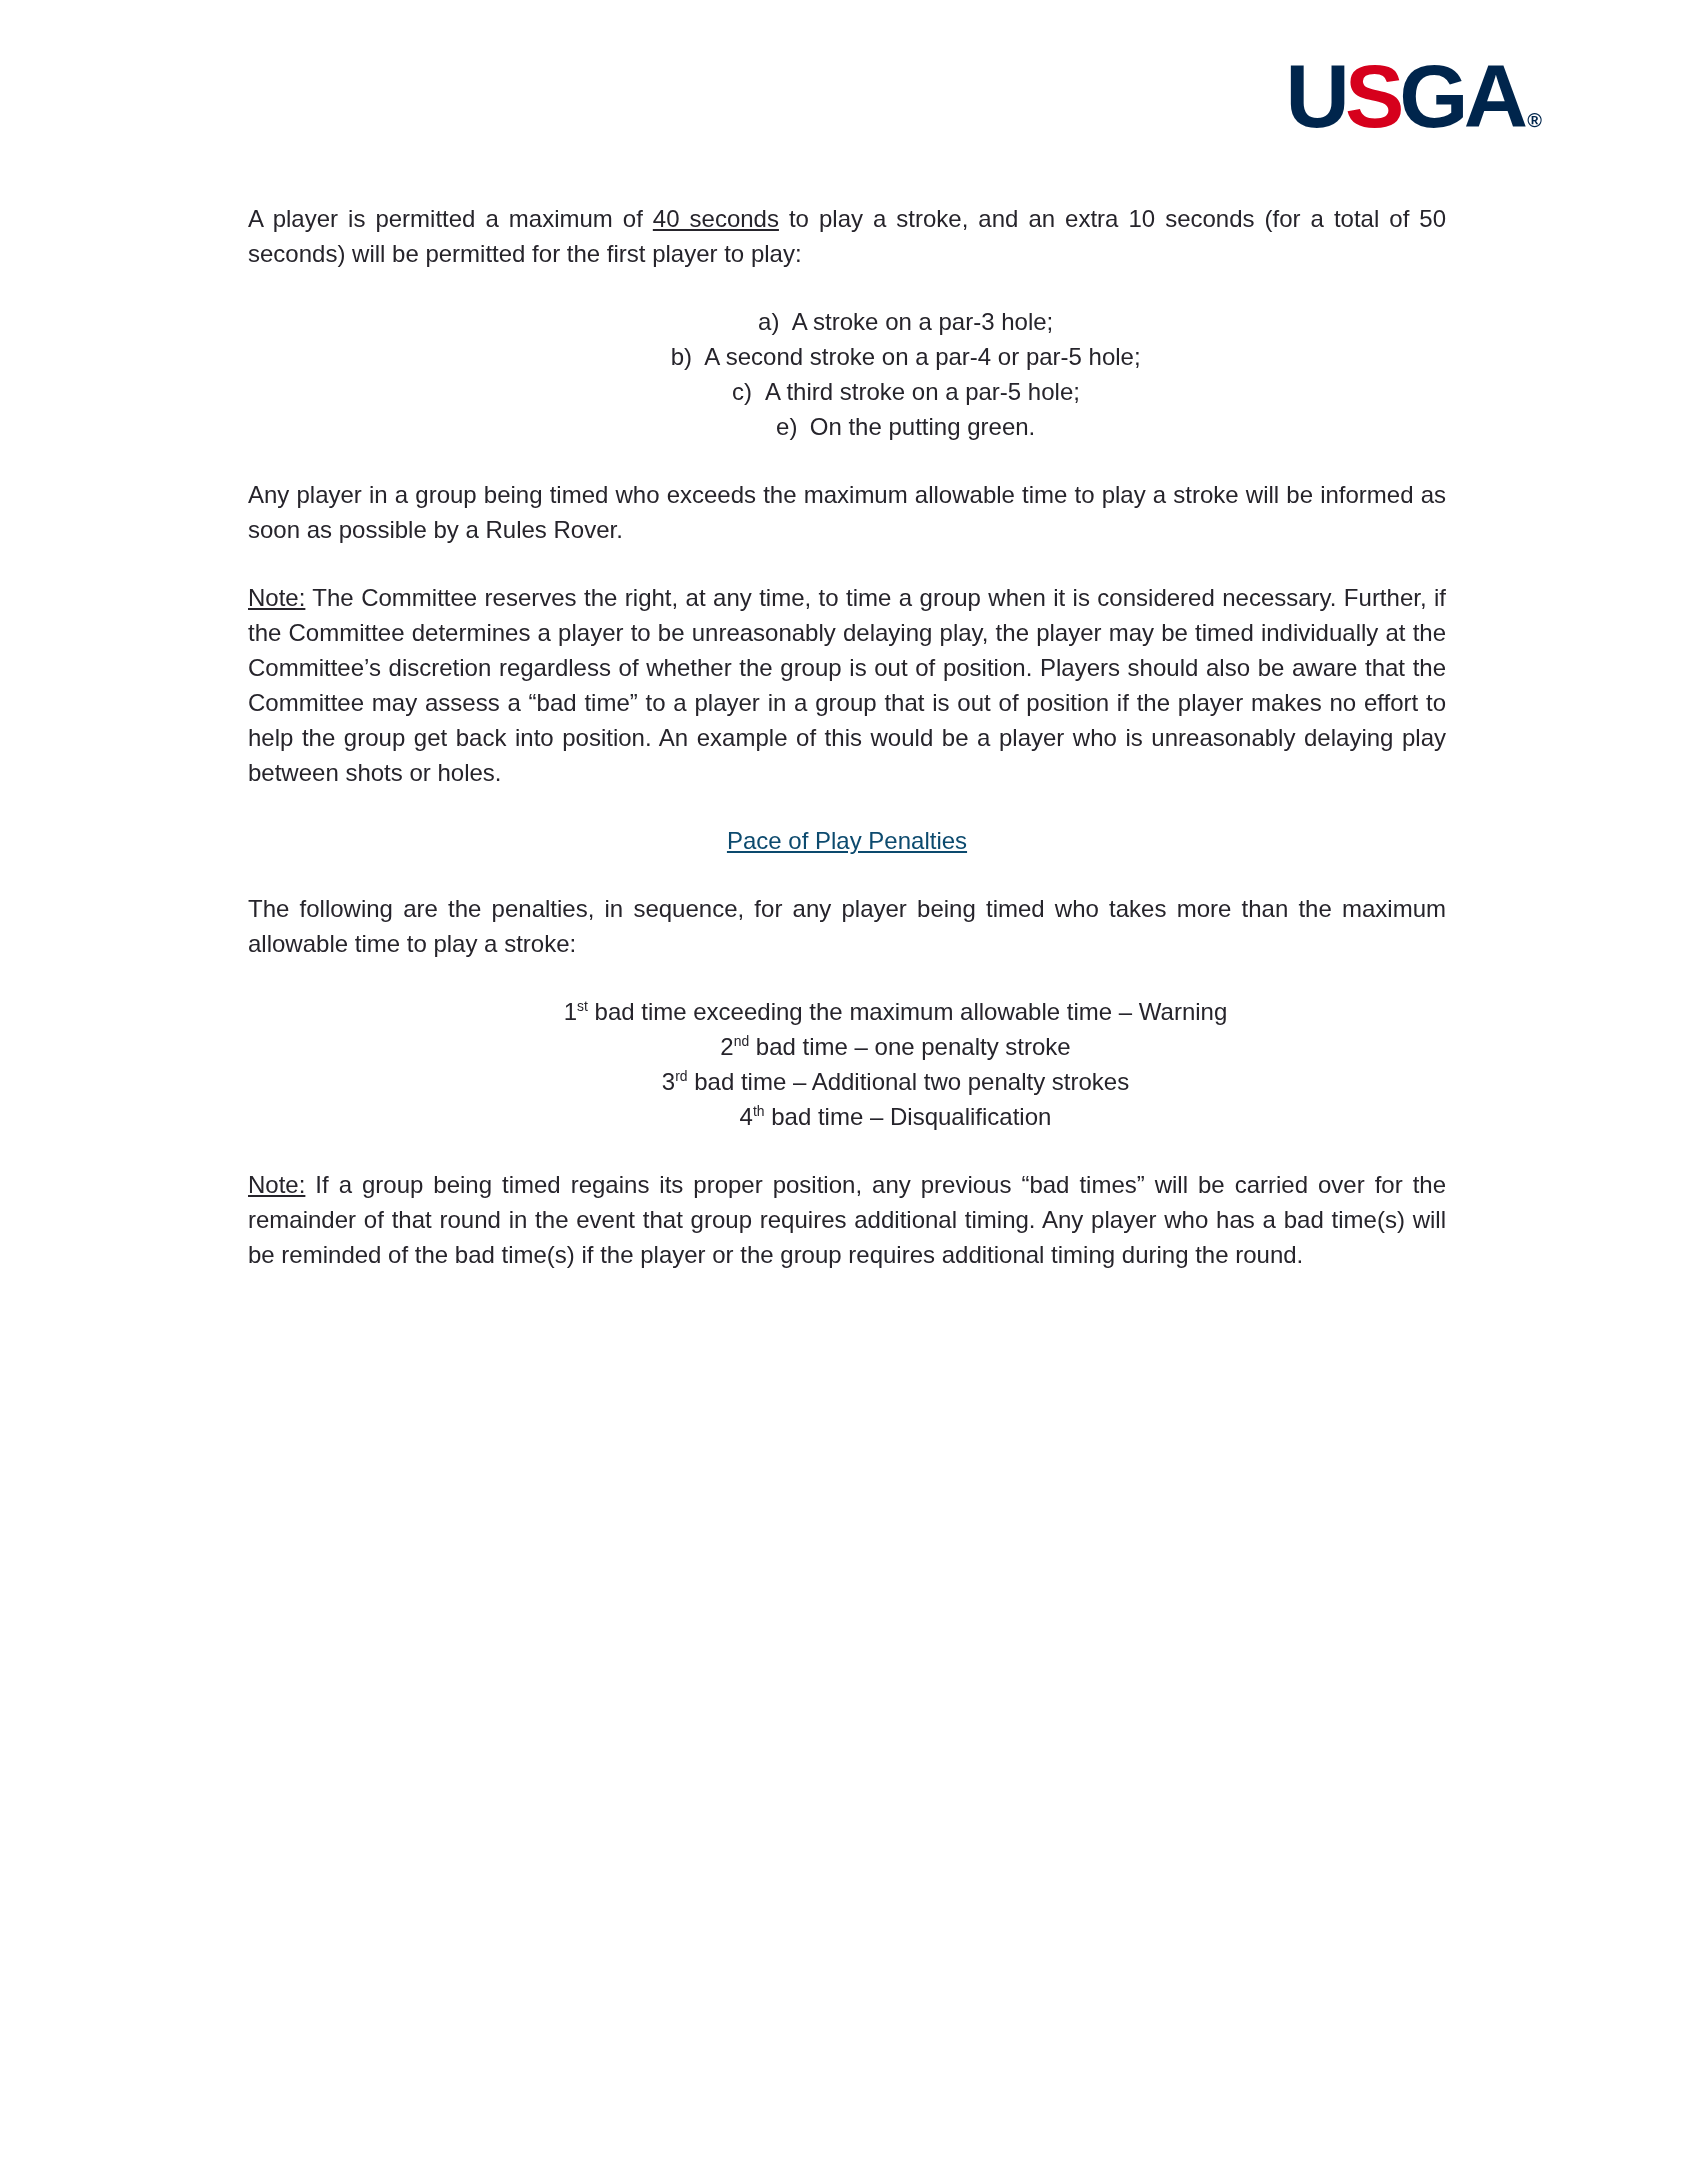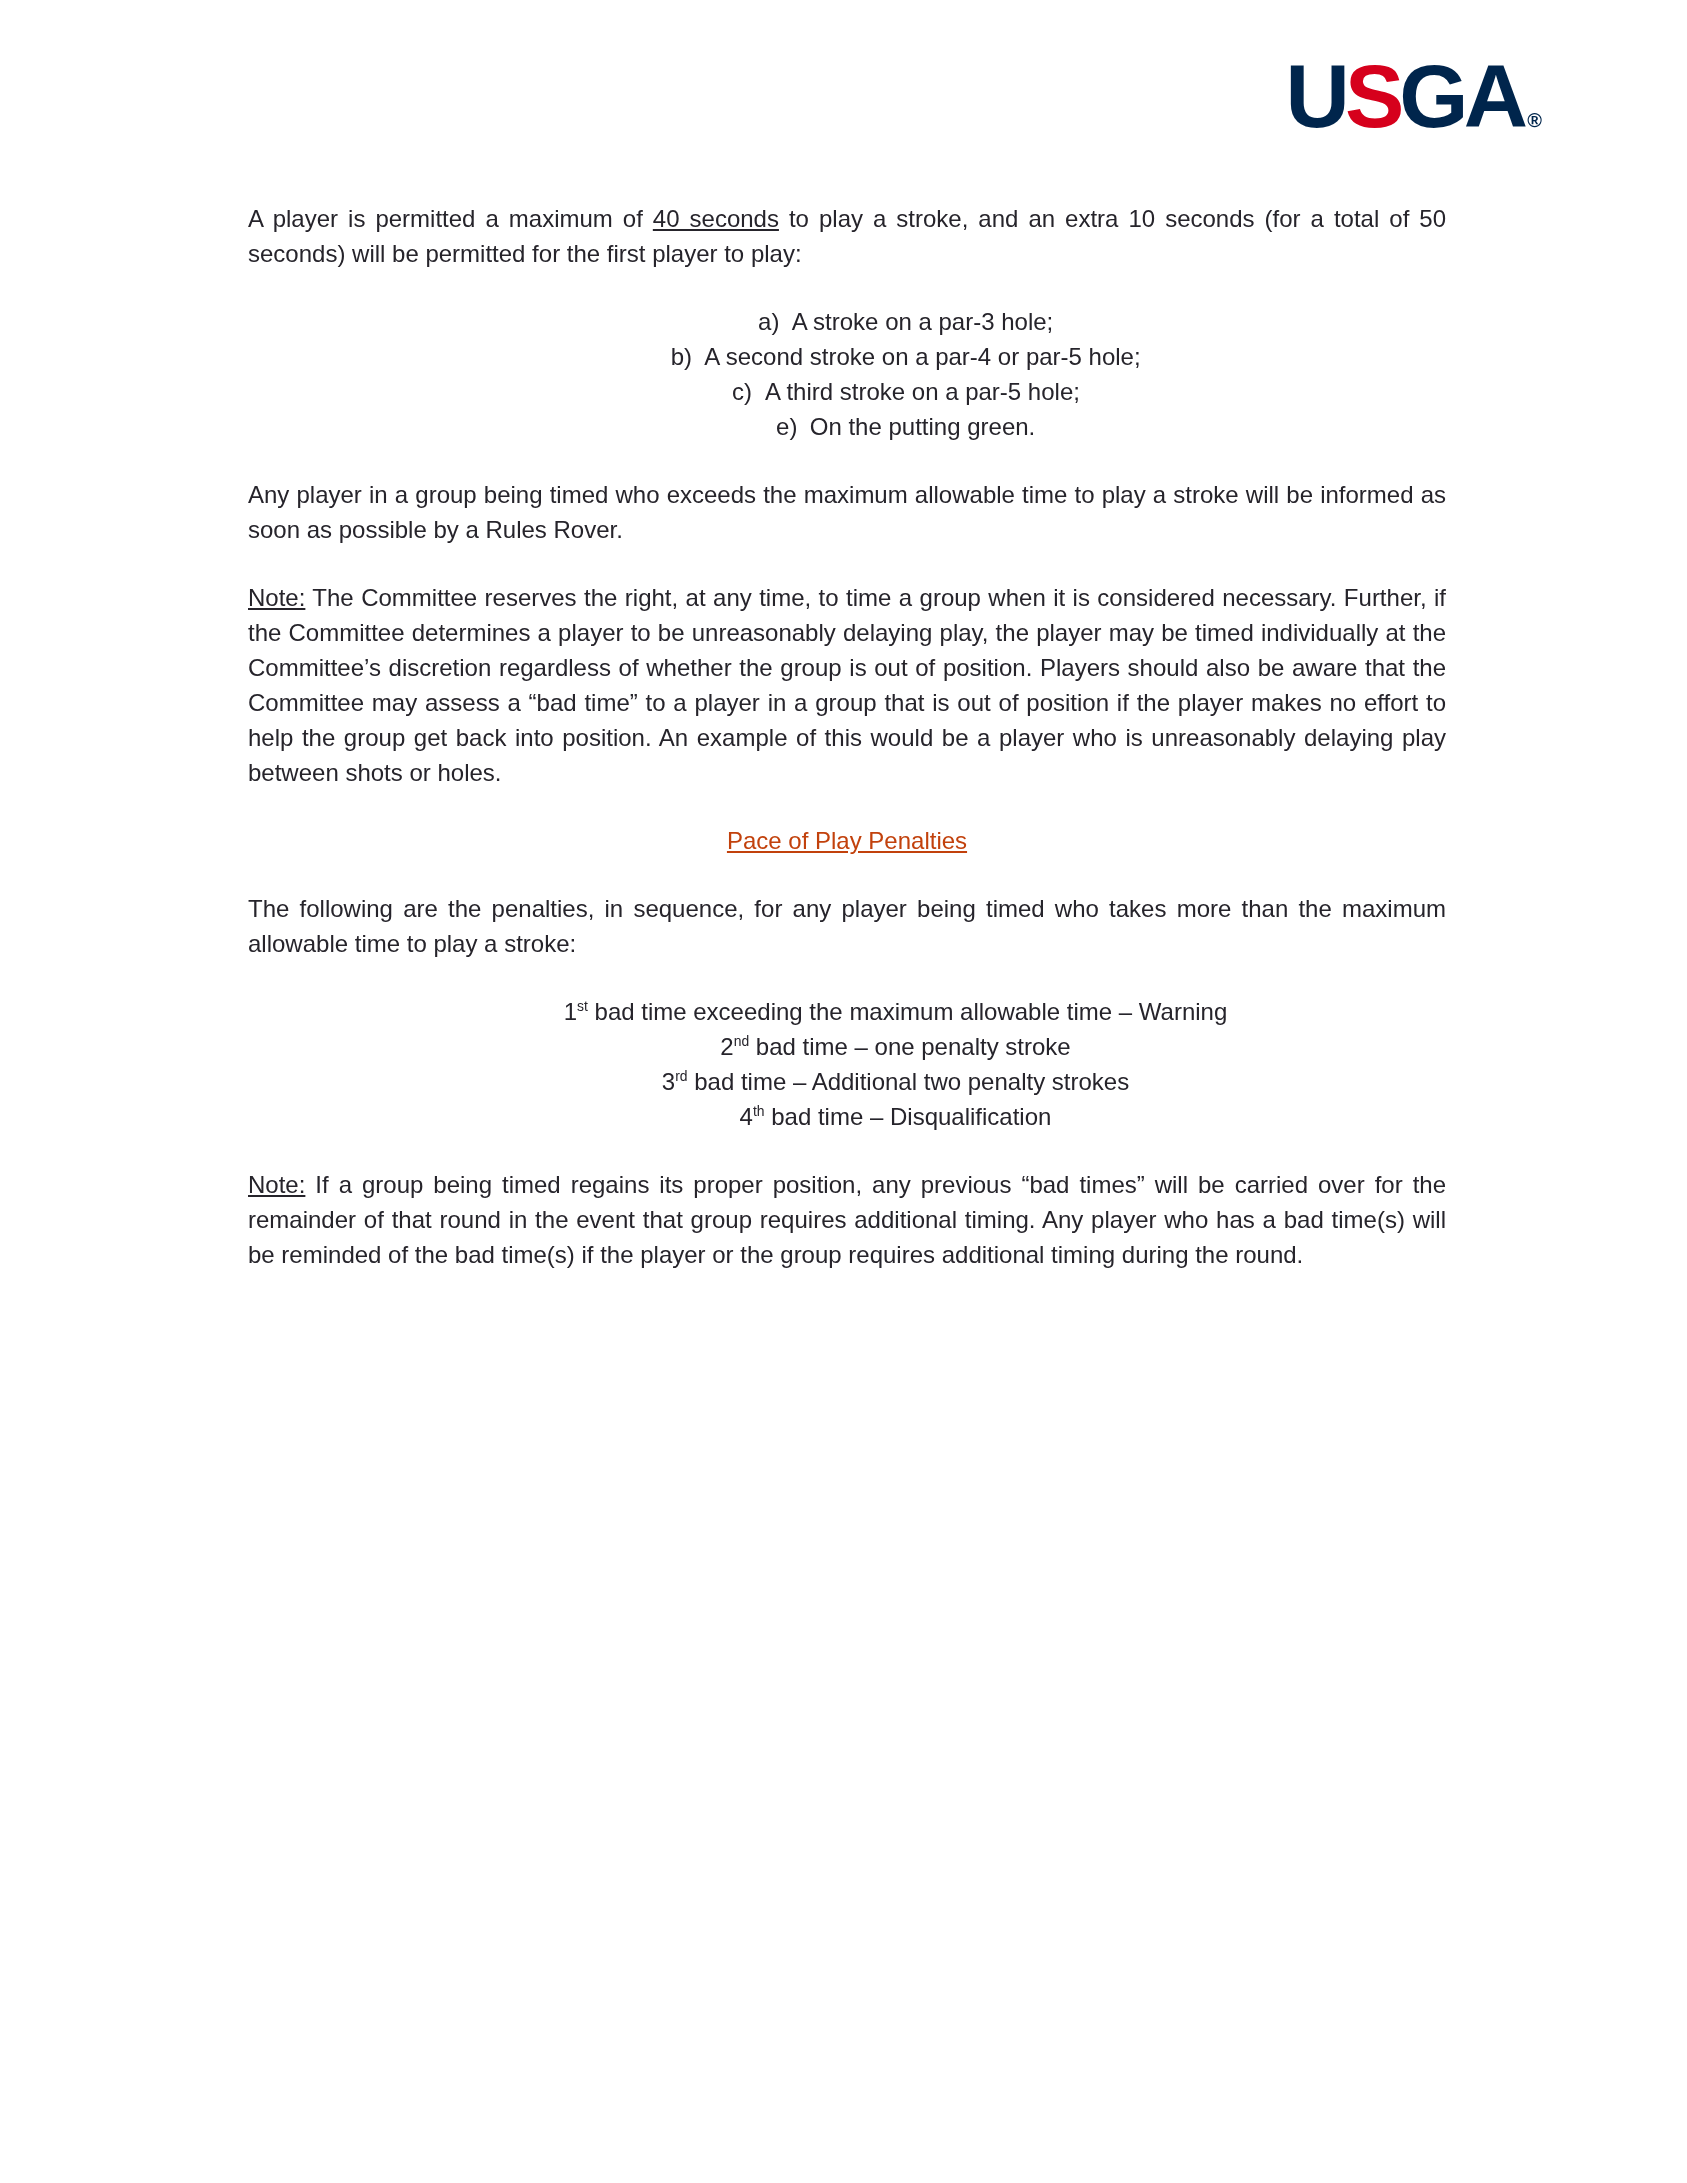--- a/index.html
+++ b/index.html
@@ -58,21 +58,21 @@
     margin: 0 0 33px 0;
     padding: 0 0 0 97px;
     text-align: center;
   }
   sup {
     font-size: 0.58em;
     vertical-align: super;
     line-height: 0;
   }
   .red-heading {
-    color: #c2410c;
+    color: #0c4a6e;
     text-decoration: underline;
     text-align: center;
     font-weight: 400;
     font-size: 24px;
     line-height: 35px;
     margin: 10px 0 33px 0;
   }
 </style>
 </head>
 <body>

